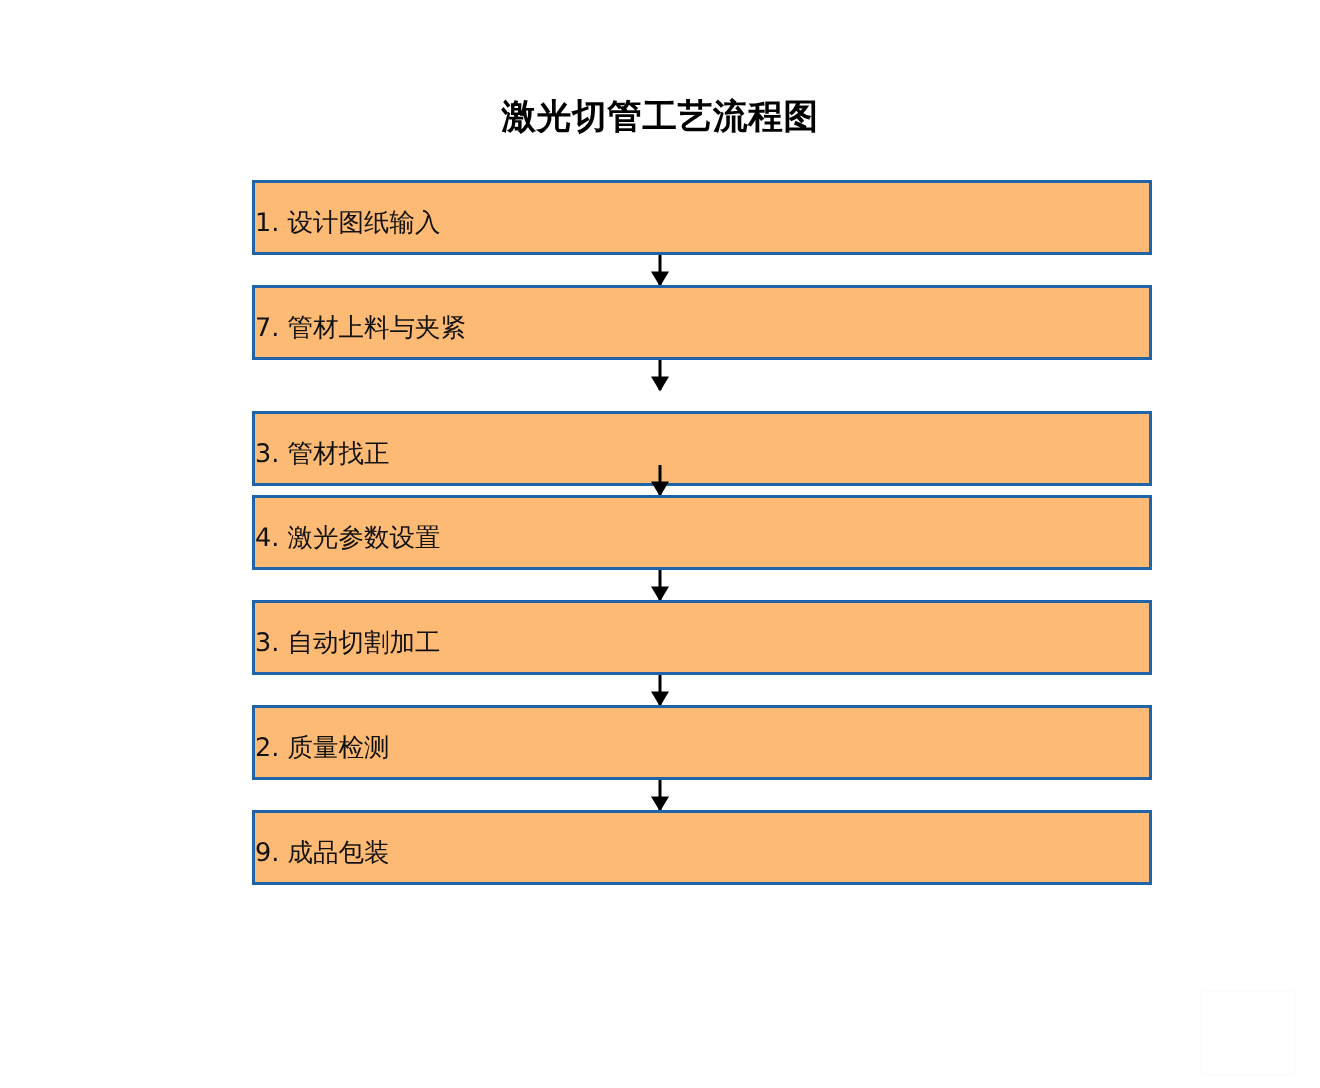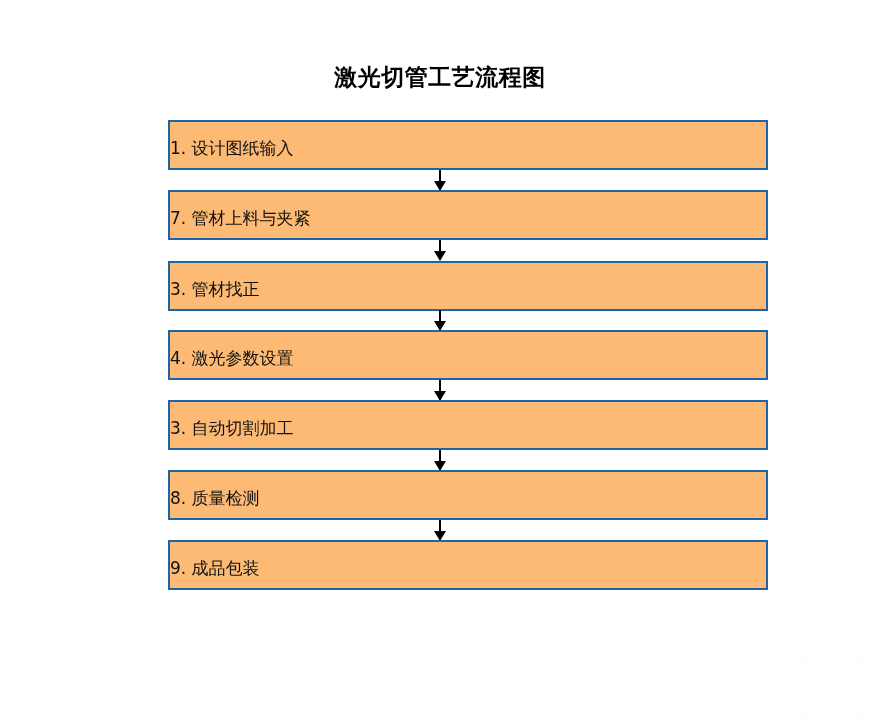--- a/index.html
+++ b/index.html
@@ -26,37 +26,37 @@
 <div class="step" style="top:120px">
   <span class="step-label">1. 设计图纸输入</span>
 </div>
 <div class="arrow" style="top:170px;height:20px"></div>
 
 <div class="step" style="top:190px">
   <span class="step-label">7. 管材上料与夹紧</span>
 </div>
 <div class="arrow" style="top:240px;height:20px"></div>
 
-<div class="step" style="top:261px">
+<div class="step" style="top:274px">
   <span class="step-label">3. 管材找正</span>
 </div>
 <div class="arrow" style="top:310px;height:20px"></div>
 
 <div class="step" style="top:330px">
   <span class="step-label">4. 激光参数设置</span>
 </div>
 <div class="arrow" style="top:380px;height:20px"></div>
 
 <div class="step" style="top:400px">
   <span class="step-label">3. 自动切割加工</span>
 </div>
 <div class="arrow" style="top:450px;height:20px"></div>
 
 <div class="step" style="top:470px">
-  <span class="step-label">8. 质量检测</span>
+  <span class="step-label">2. 质量检测</span>
 </div>
 <div class="arrow" style="top:520px;height:20px"></div>
 
 <div class="step" style="top:540px">
   <span class="step-label">9. 成品包装</span>
 </div>
 
 <div class="corner-mark"></div>
 
 </body></html>

